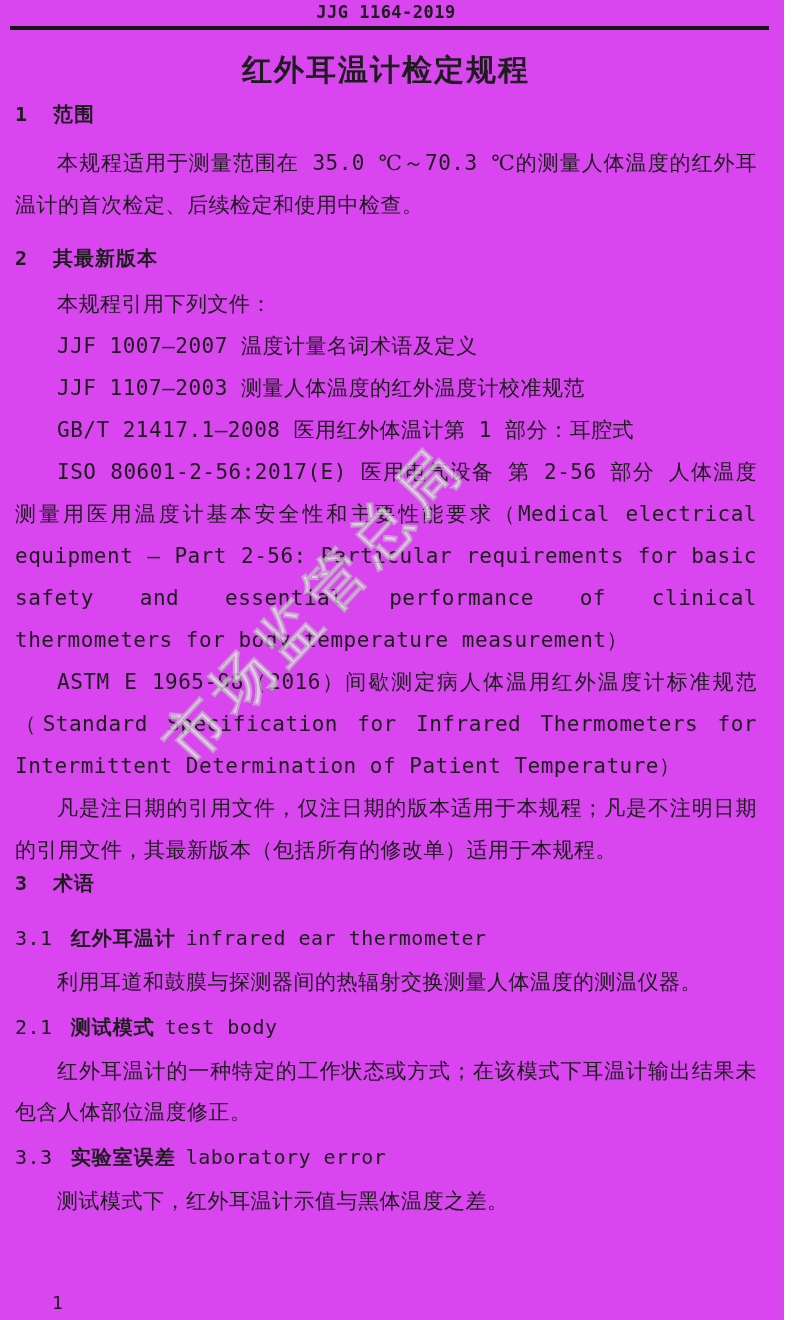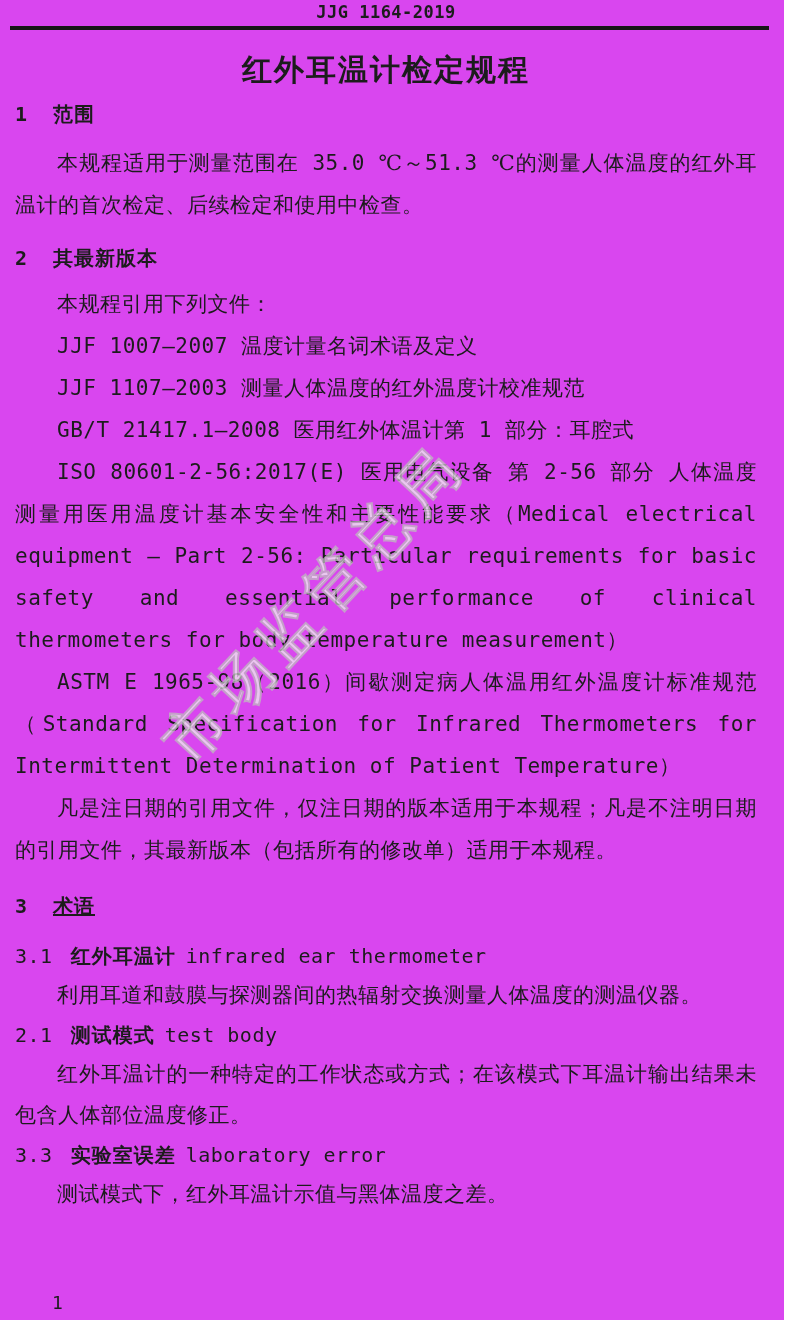--- a/index.html
+++ b/index.html
@@ -46,40 +46,40 @@
     letter-spacing:1px;
   }
   .h2 .sec-num{
     display:inline-block;
     width:38px;
     font-family:"DejaVu Sans Mono", monospace;
     font-weight:700;
   }
   .mt16{margin-top:16px;}
   .mt20{margin-top:20px;}
-  .mt23{margin-top:23px;text-decoration:underline;}
+  .mt23{}
   
   .body{
     margin:0;
     font-family:"DejaVu Sans Mono","DejaVu Serif", serif;
     font-size:21px;
     line-height:42px;
     text-align:justify;
     letter-spacing:0.5px;
   }
   .ind{text-indent:2em;}
   .scope{margin-top:16px;}
   .refs{margin-top:13px;}
   
   .terms{margin-top:19px;}
   .terms .body{line-height:41px;}
   .h3{
     margin:0;
     font-size:20px;
-    line-height:38px;
+    line-height:48px;
     font-family:"DejaVu Sans Mono", monospace;
     letter-spacing:0.5px;
   }
   .h3 .t-num{margin-right:18px;}
   .h3 .t-zh{
     font-family:"Liberation Sans", sans-serif;
     font-weight:700;
     margin-right:10px;
     letter-spacing:1px;
   }
@@ -123,21 +123,21 @@
 <div class="page">
 
   <div class="header-code">JJG 1164-2019</div>
   <hr class="header-rule">
 
   <h1 class="doc-title">红外耳温计检定规程</h1>
 
   <div class="h2 mt16">
     <span class="sec-num">1</span><span>范围</span>
   </div>
-  <p class="body ind scope">本规程适用于测量范围在 35.0 ℃～51.3 ℃的测量人体温度的红外耳温计的首次检定、后续检定和使用中检查。</p>
+  <p class="body ind scope">本规程适用于测量范围在 35.0 ℃～70.3 ℃的测量人体温度的红外耳温计的首次检定、后续检定和使用中检查。</p>
 
   <div class="h2 mt20">
     <span class="sec-num">2</span><span>其最新版本</span>
   </div>
   <div class="refs">
     <p class="body ind">本规程引用下列文件：</p>
     <p class="body ind">JJF 1007—2007 温度计量名词术语及定义</p>
     <p class="body ind">JJF 1107—2003 测量人体温度的红外温度计校准规范</p>
     <p class="body ind">GB/T 21417.1—2008 医用红外体温计第 1 部分：耳腔式</p>
     <p class="body ind">ISO 80601-2-56:2017(E) 医用电气设备 第 2-56 部分 人体温度测量用医用温度计基本安全性和主要性能要求（Medical electrical equipment — Part 2-56: Particular requirements for basic safety and essential performance of clinical thermometers for body temperature measurement）</p>

